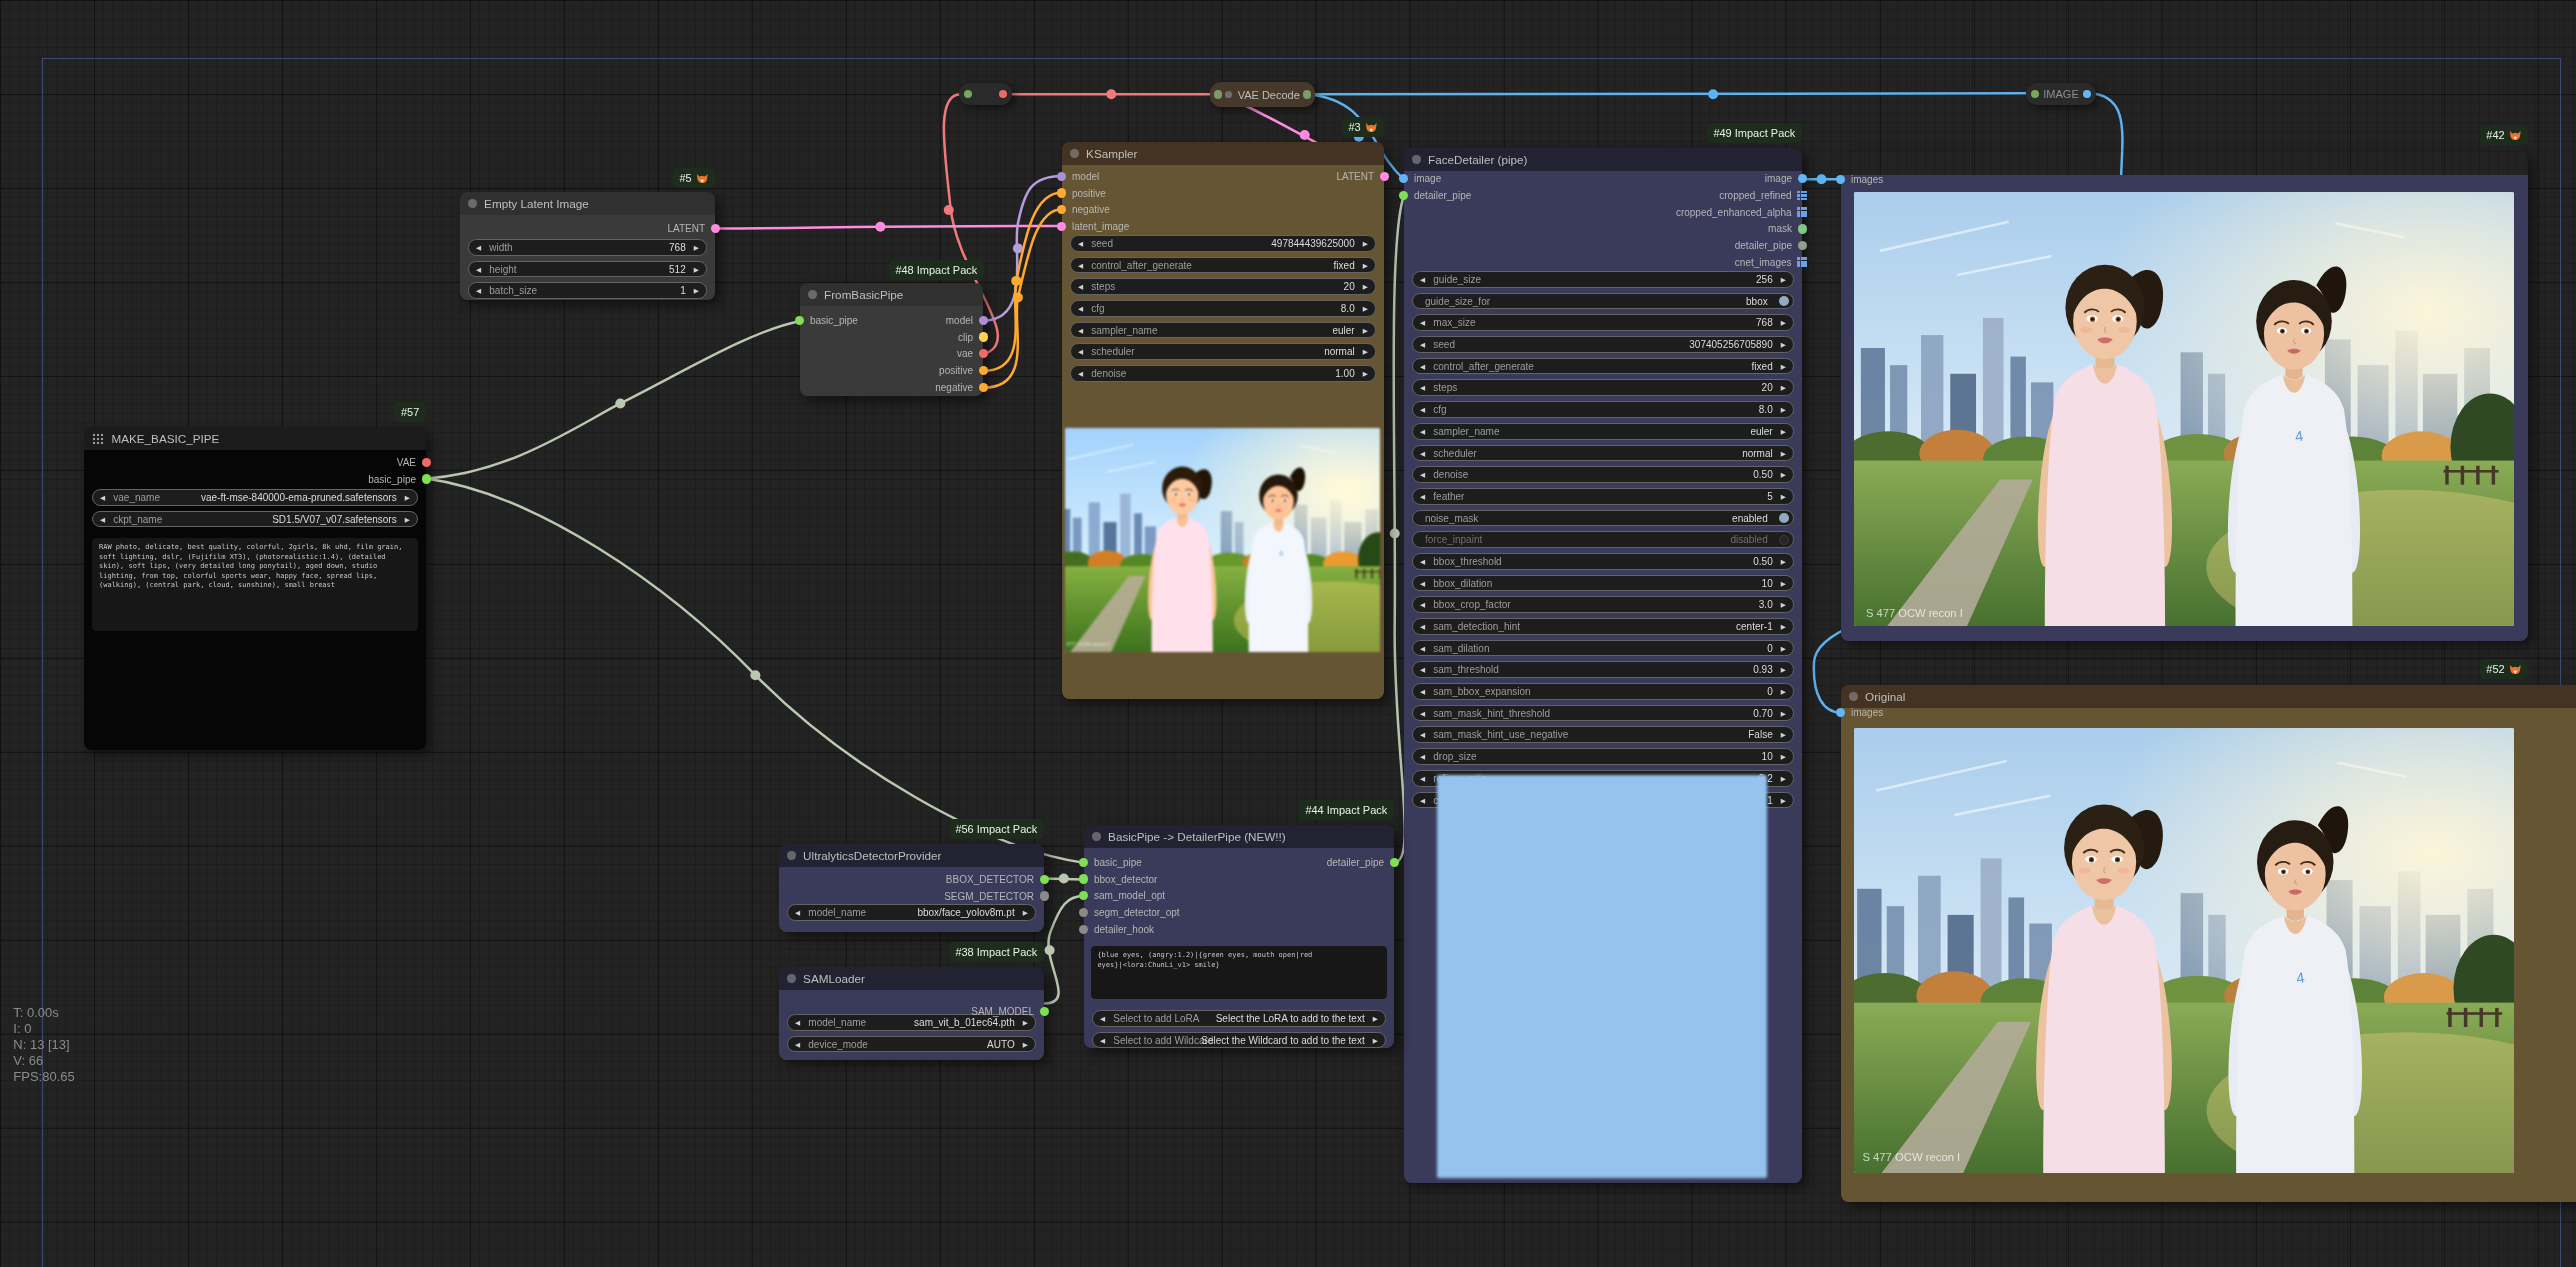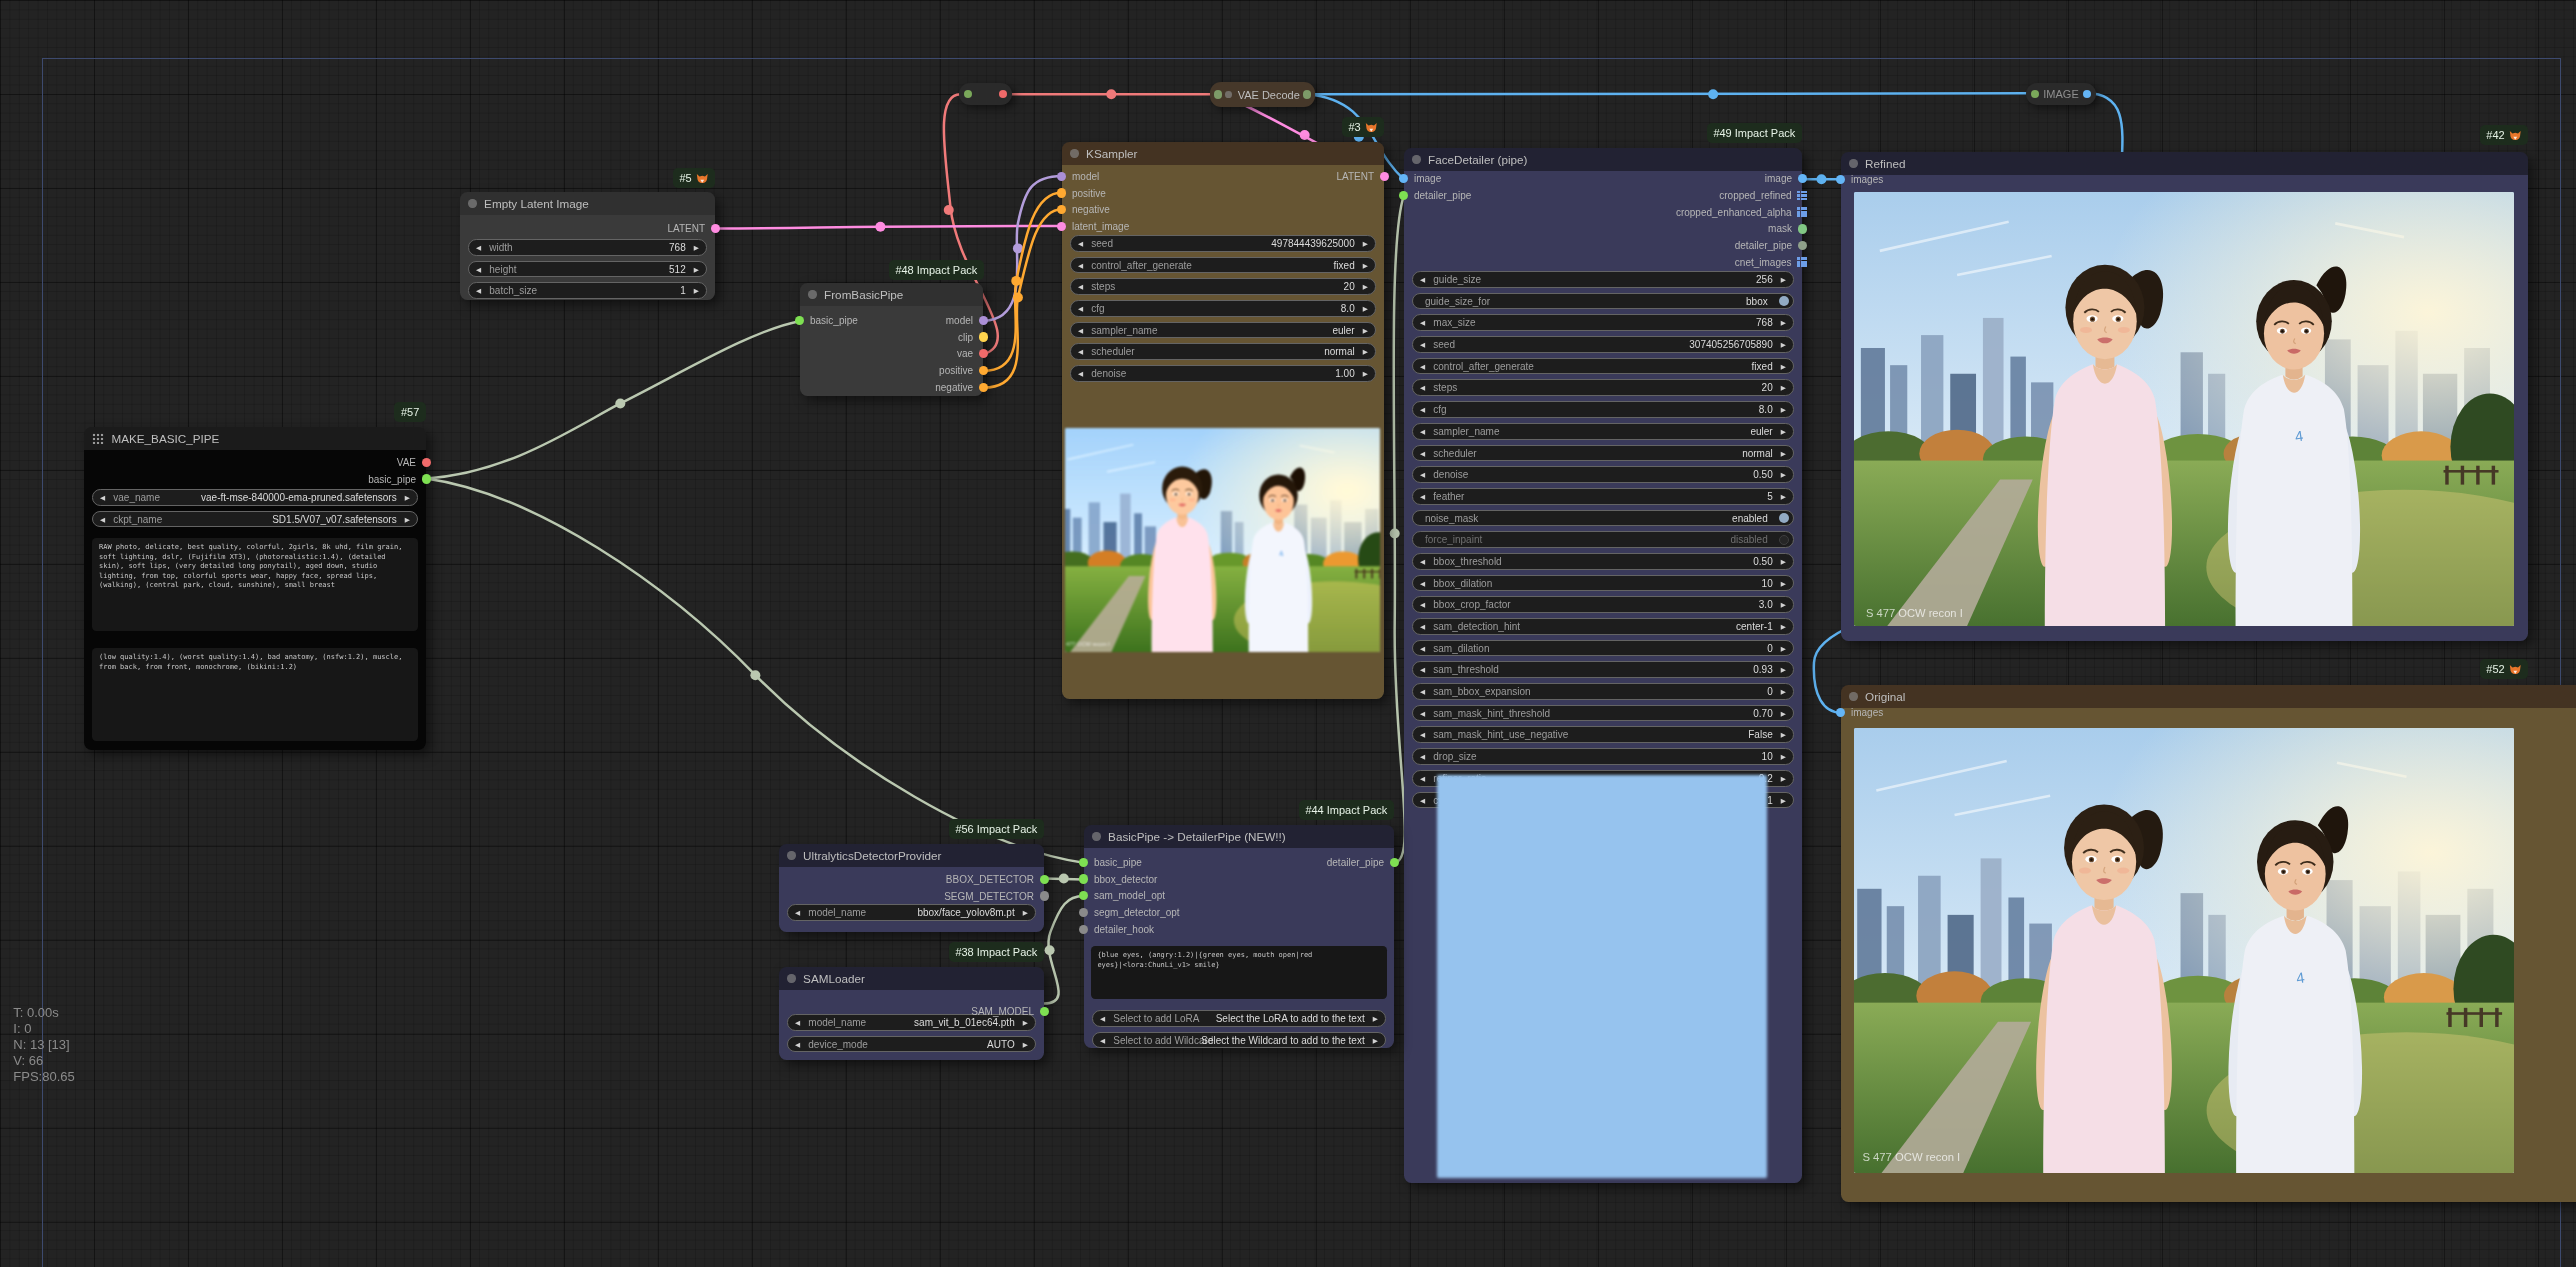--- a/index.html
+++ b/index.html
@@ -230,21 +230,20 @@
           <span class="wvalue">vae-ft-mse-840000-ema-pruned.safetensors</span>
         </div>
         <div class="widget">
           <span class="arr l">◀</span>
           <span class="arr r">▶</span>
           <span class="wlabel">ckpt_name</span>
           <span class="wvalue">SD1.5/V07_v07.safetensors</span>
         </div>
       </div>
     <div class="textbox" style="left:8.3px;right:8.3px;top:111px;height:93px">RAW photo, delicate, best quality, colorful, 2girls, 8k uhd, film grain, soft lighting, dslr, (Fujifilm XT3), (photorealistic:1.4), (detailed skin), soft lips, (very detailed long ponytail), aged down, studio lighting, from top, colorful sports wear, happy face, spread lips, (walking), (central park, cloud, sunshine), small breast</div>
-    <div class="textbox" style="left:8.3px;right:8.3px;top:221px;height:93px">(low quality:1.4), (worst quality:1.4), bad anatomy, (nsfw:1.2), muscle, from back, from front, monochrome, (bikini:1.2)</div>
   </div>
 
   <div class="node theme-gray" style="left:460px;top:192px;width:255px;height:108px">
     <div class="titlebar">
       <span class="title-dot"></span>
       <span>Empty Latent Image</span>
     </div>
     <div class="nbody"></div>
     <div class="ports outputs" style="top:28px">
         <div class="port-row">
@@ -719,24 +718,20 @@
         <div class="widget">
           <span class="arr l">◀</span>
           <span class="arr r">▶</span>
           <span class="wlabel">Select to add Wildcard</span>
           <span class="wvalue">Select the Wildcard to add to the text</span>
         </div>
       </div>
   </div>
 
   <div class="node theme-blue" style="left:1841px;top:152px;width:687px;height:489px">
-    <div class="titlebar">
-      <span class="title-dot"></span>
-      <span>Refined</span>
-    </div>
     <div class="nbody"></div>
     <div class="ports inputs" style="top:19px">
         <div class="port-row">
           <span class="port-dot" style="background: rgb(100, 181, 246);"></span>
           <span class="port-label">images</span>
         </div>
       </div>
     <div class="photo" style="left:13.3px;top:40px;width:660px;height:434px">
       <svg viewBox="0 0 768 512" preserveAspectRatio="xMidYMid slice">
           <use href="#park"></use>

